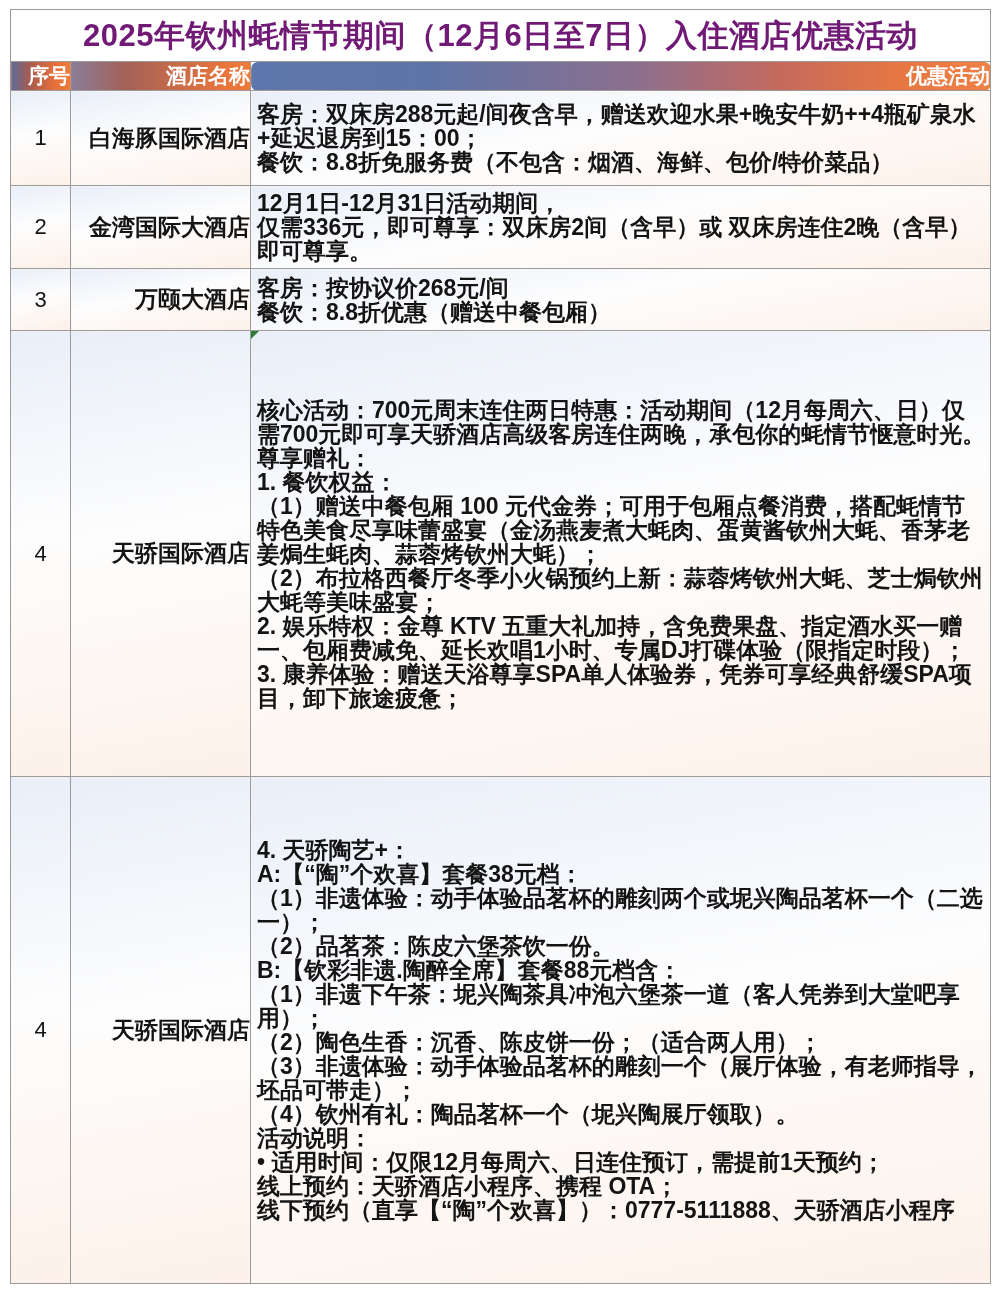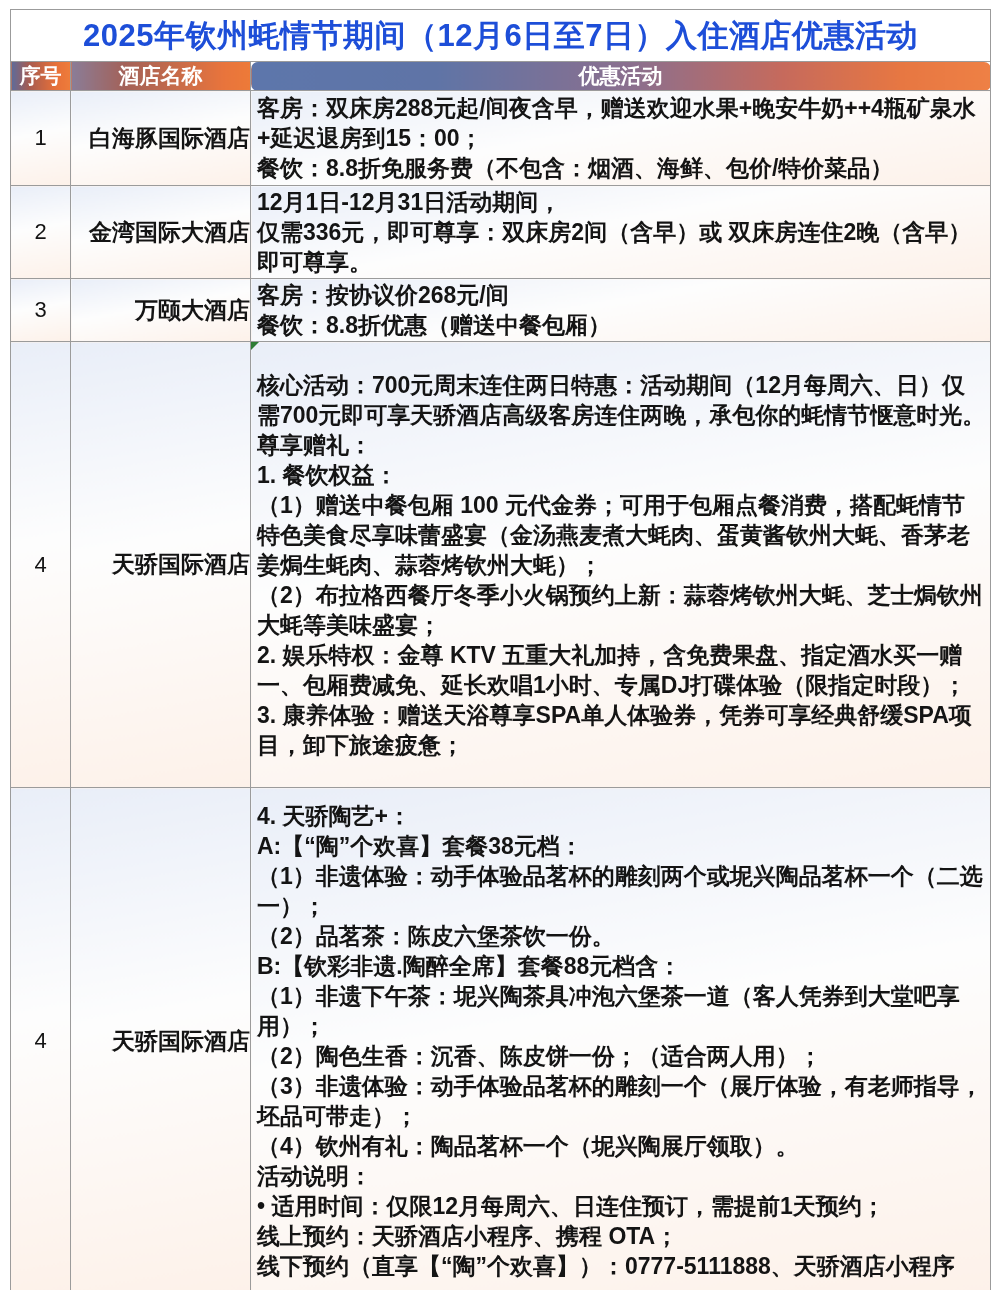--- a/index.html
+++ b/index.html
@@ -14,34 +14,34 @@
   table.promo-table {
     width: 980px;
     table-layout: fixed;
     border-collapse: collapse;
   }
   td, th { border: 1px solid #9b9b9b; }
 
   .title-cell {
     height: 52px;
     background: #ffffff;
-    color: #1d4ed8;
+    color: #701a75;
     font-size: 31px;
     font-weight: bold;
     text-align: center;
     vertical-align: middle;
     letter-spacing: 0.5px;
   }
 
   .header-row th {
     height: 28px;
     color: #ffffff;
     font-size: 21px;
     font-weight: bold;
-    text-align: center;
+    text-align: right;
     vertical-align: middle;
   }
   .h-seq   { background: linear-gradient(90deg, #5c6c9c 0%, #a75b50 30%, #e77038 75%, #ee7c3a 100%); }
   .h-hotel { background: linear-gradient(90deg, #8a7d98 0%, #a36158 30%, #e8743c 85%, #ed7a38 100%); margin-left: 48px; }
   .h-promo { background: linear-gradient(90deg, #5d76ab 0%, #5f74a6 25%, #8c6f8d 52%, #c66a5c 72%, #e77742 88%, #ee8045 100%); border-radius: 7px; }
 
   tr.row td {
     background: linear-gradient(170deg, #e9eef8 0%, #fdfdfd 45%, #fdf1e9 100%);
     vertical-align: middle;
     color: #141414;
@@ -54,21 +54,21 @@
   td.hotel {
     text-align: right;
     font-size: 23px;
     font-weight: bold;
   }
   td.promo { position: relative; }
   .promo-text {
     white-space: pre-wrap;
     font-size: 23px;
     font-weight: bold;
-    line-height: 30px;
+    line-height: 24px;
     padding: 1px 4px 1px 6px;
   }
   .note-marker {
     position: absolute;
     top: 0; left: 0;
     width: 0; height: 0;
     border-top: 8px solid #2e7d35;
     border-right: 8px solid transparent;
   }
 </style>

